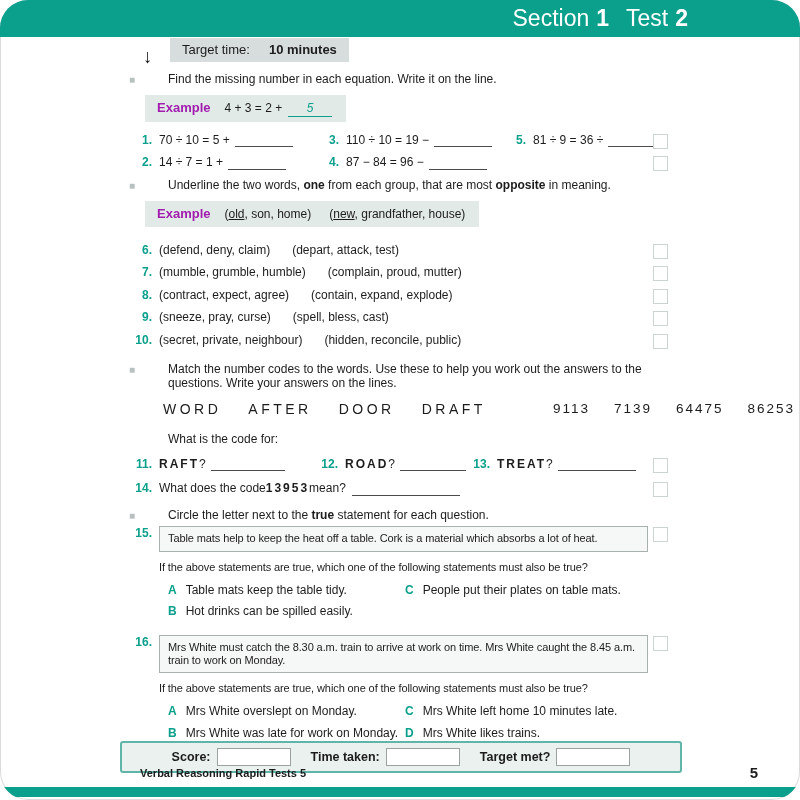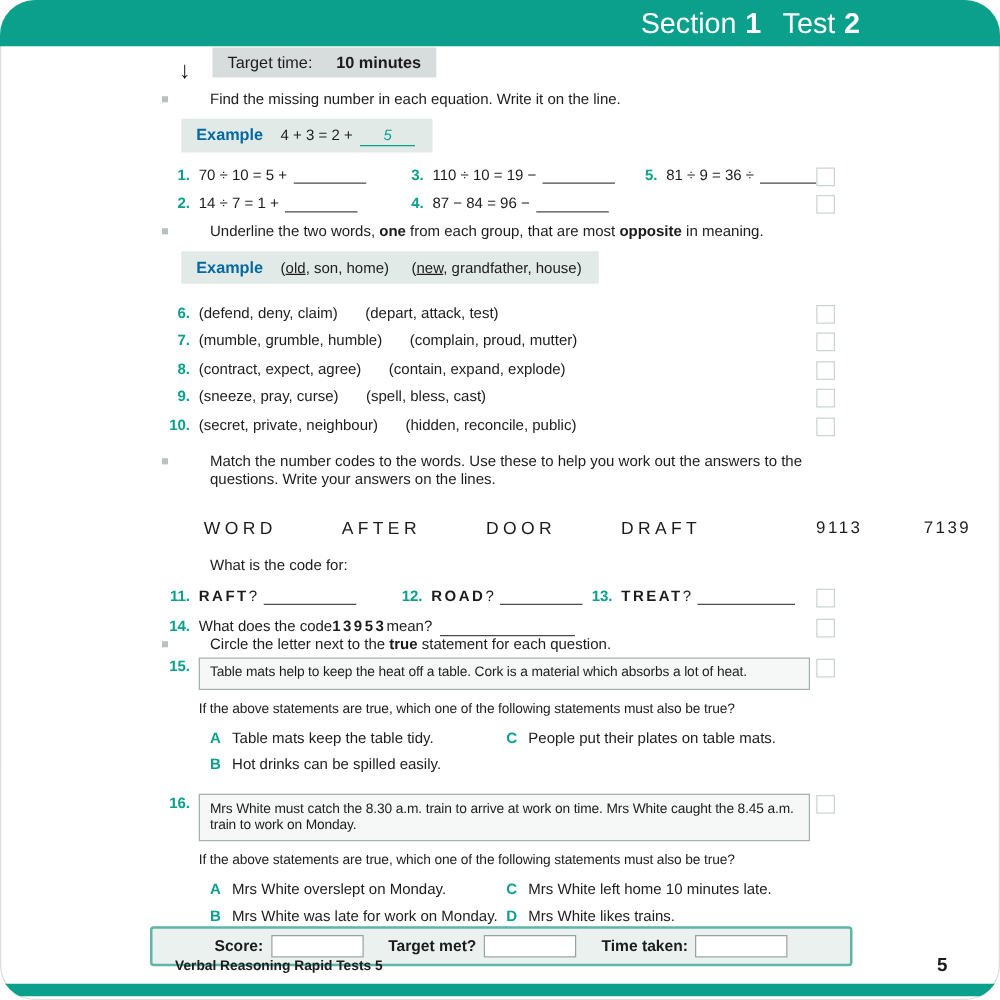--- a/index.html
+++ b/index.html
@@ -22,36 +22,36 @@
   .bullet{position:absolute;left:1px;top:2px;color:#b9c1c0;font-size:10px;}
   .instruction{position:relative;padding-left:40px;}
   
   .target-row{position:relative;height:28px;}
   .down-arrow{position:absolute;left:15px;top:8px;font-size:19px;font-weight:bold;color:#111;}
   .target-box{position:absolute;left:42px;top:0;background:#d7dddc;padding:4px 12px;font-size:13px;white-space:nowrap;}
   .target-box b{margin-left:19px;}
   
   .example-row{margin:9px 0 0 17px;}
   .example-box{display:inline-block;background:#e2eae7;padding:5px 14px 5px 12px;white-space:nowrap;}
-  .ex-label{color:#0369a1;font-weight:bold;margin-right:14px;font-size:13px;}
+  .ex-label{color:#a21caf;font-weight:bold;margin-right:14px;font-size:13px;}
   .ex-answer{display:inline-block;width:44px;text-align:center;color:#0ba08c;border-bottom:1px solid #0ba08c;margin-left:6px;font-style:italic;}
   .u{text-decoration:underline;}
   .group{white-space:nowrap;}
   .group + .group{margin-left:18px;}
   
   .eq-row{display:flex;margin-top:11px;}
   .eq-row.second{margin-top:8px;}
   .eq{display:flex;align-items:flex-end;width:187px;white-space:nowrap;}
   .eq.last{width:auto;flex:1;}
   
   .wq{margin-top:8px;display:flex;white-space:nowrap;}
   .wq .g2{margin-left:22px;}
   .wq.first{margin-top:16px;}
   
-  .codes-row{display:flex;align-items:flex-end;margin:23px 0 0 35px;font-size:14px;white-space:nowrap;gap:25px;}
+  .codes-row{display:flex;align-items:flex-end;margin:10px 0 0 35px;font-size:14px;white-space:nowrap;}
   .code-word{letter-spacing:3.5px;margin-right:27px;}
   .code-num{letter-spacing:2px;margin-left:24px;font-size:13.5px;}
   .code-num.firstnum{margin-left:40px;}
   .prompt{margin:14px 0 0 40px;}
   .code-q-row{display:flex;align-items:flex-end;margin-top:11px;}
   .code-q{display:flex;align-items:flex-end;white-space:nowrap;}
   .code-q.c1{width:186px;}
   .code-q.c2{width:152px;}
   .wbold{font-weight:bold;letter-spacing:2px;}
   .blank2{display:inline-block;border-bottom:1px solid #4a4a4a;height:12px;margin-left:5px;width:66px;}
@@ -256,26 +256,26 @@
       <div class="opt"><span class="optletter">D</span><span>Mrs White likes trains.</span></div>
     </div>
   </div>
 
   <div class="score-strip">
     <span class="score-pair">
         <span class="score-label">Score:</span>
         <span class="score-input"></span>
       </span>
     <span class="score-pair">
+        <span class="score-label">Time taken:</span>
+        <span class="score-input"></span>
+      </span>
+    <span class="score-pair">
         <span class="score-label">Target met?</span>
         <span class="score-input"></span>
       </span>
-    <span class="score-pair">
-        <span class="score-label">Time taken:</span>
-        <span class="score-input"></span>
-      </span>
   </div>
 
   <div class="book-title">Verbal Reasoning Rapid Tests 5</div>
   <div class="page-num">5</div>
   <div class="bottombar"></div>
 
 </div>
 
 </body></html>

